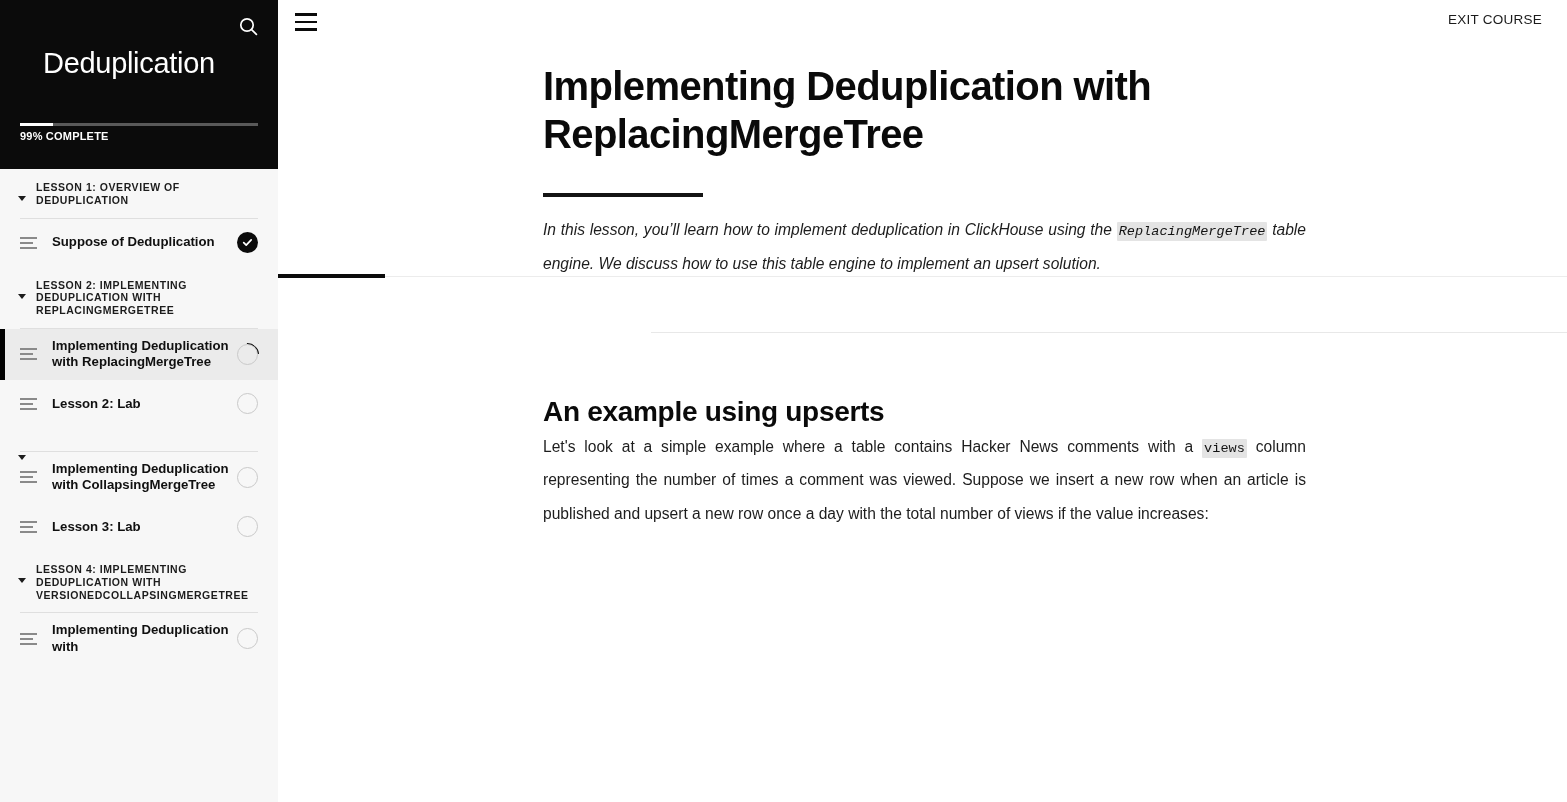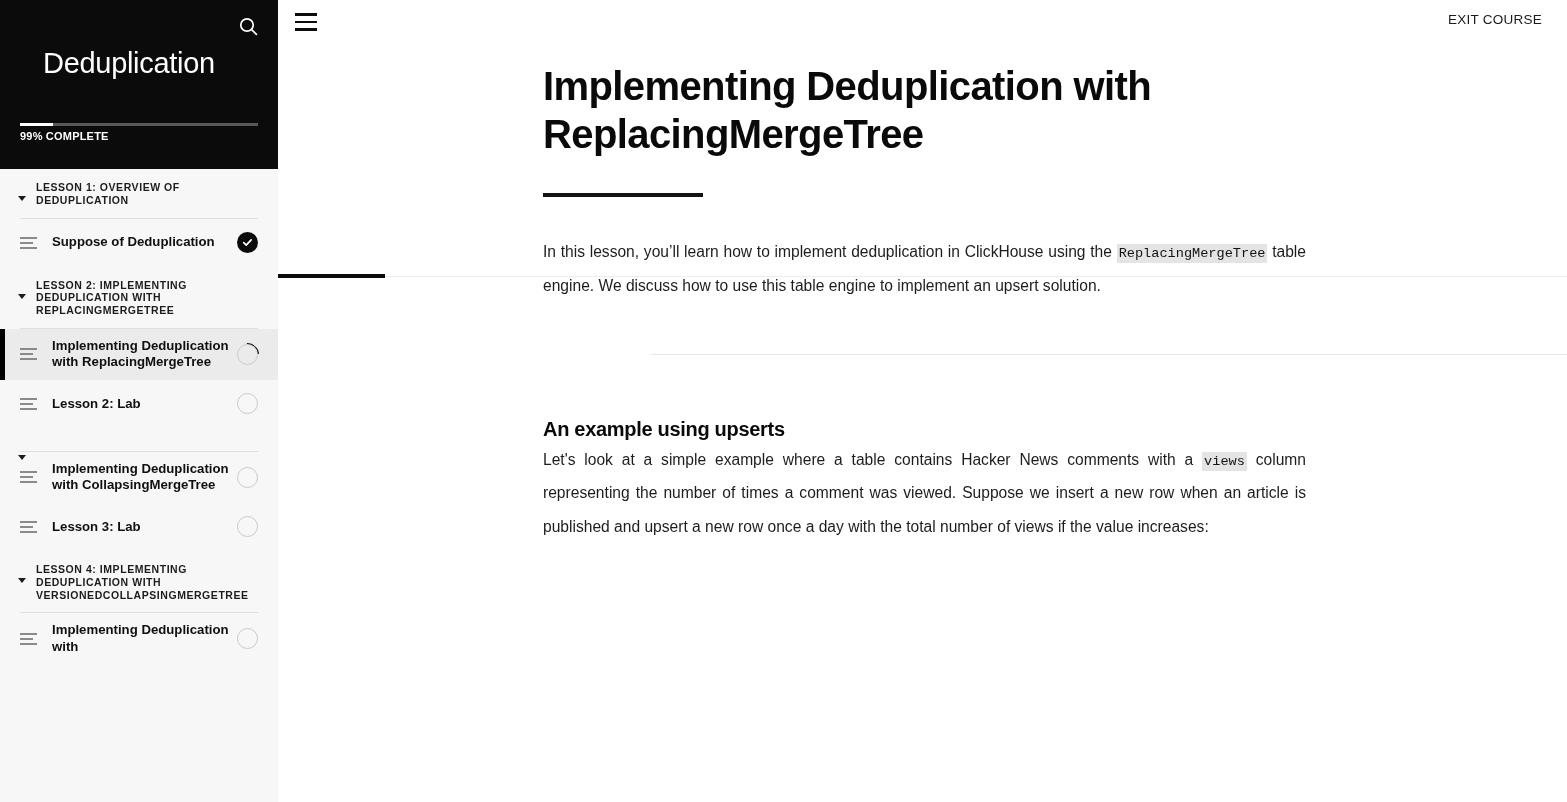--- a/index.html
+++ b/index.html
@@ -290,41 +290,41 @@
   }
 
   .para {
     max-width: 763px;
     font-size: 15.6px;
     line-height: 2.17;
     color: #1d1d1d;
     text-align: justify;
   }
 
-  .para.intro { margin-top: 38px; }
+  .para.intro { margin-top: 16px; font-style: italic; }
 
   code.inline {
     font-family: "Liberation Mono", "DejaVu Sans Mono", monospace;
     background: #e4e4e4;
     font-size: 13.6px;
     padding: 2px 2px;
     color: #141414;
     border-radius: 1px;
   }
 
   .section-divider {
     margin: 51px 0 0 108px;
     width: 1075px;
     height: 1px;
     background: #e8e8e8;
   }
 
   .section-heading {
     margin-top: 63px;
-    font-size: 20px;
+    font-size: 28px;
     font-weight: 700;
     color: #0a0a0a;
     letter-spacing: -0.3px;
   }
 
   .para.upserts { margin-top: 2px; }
 </style>
 </head>
 <body>
 

